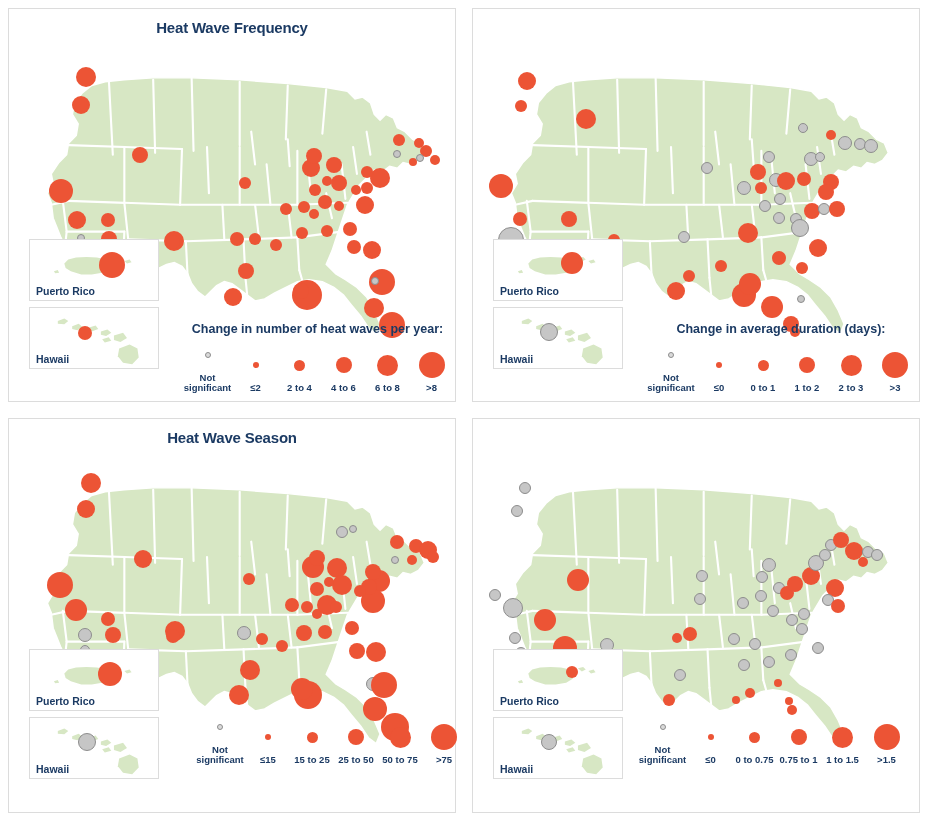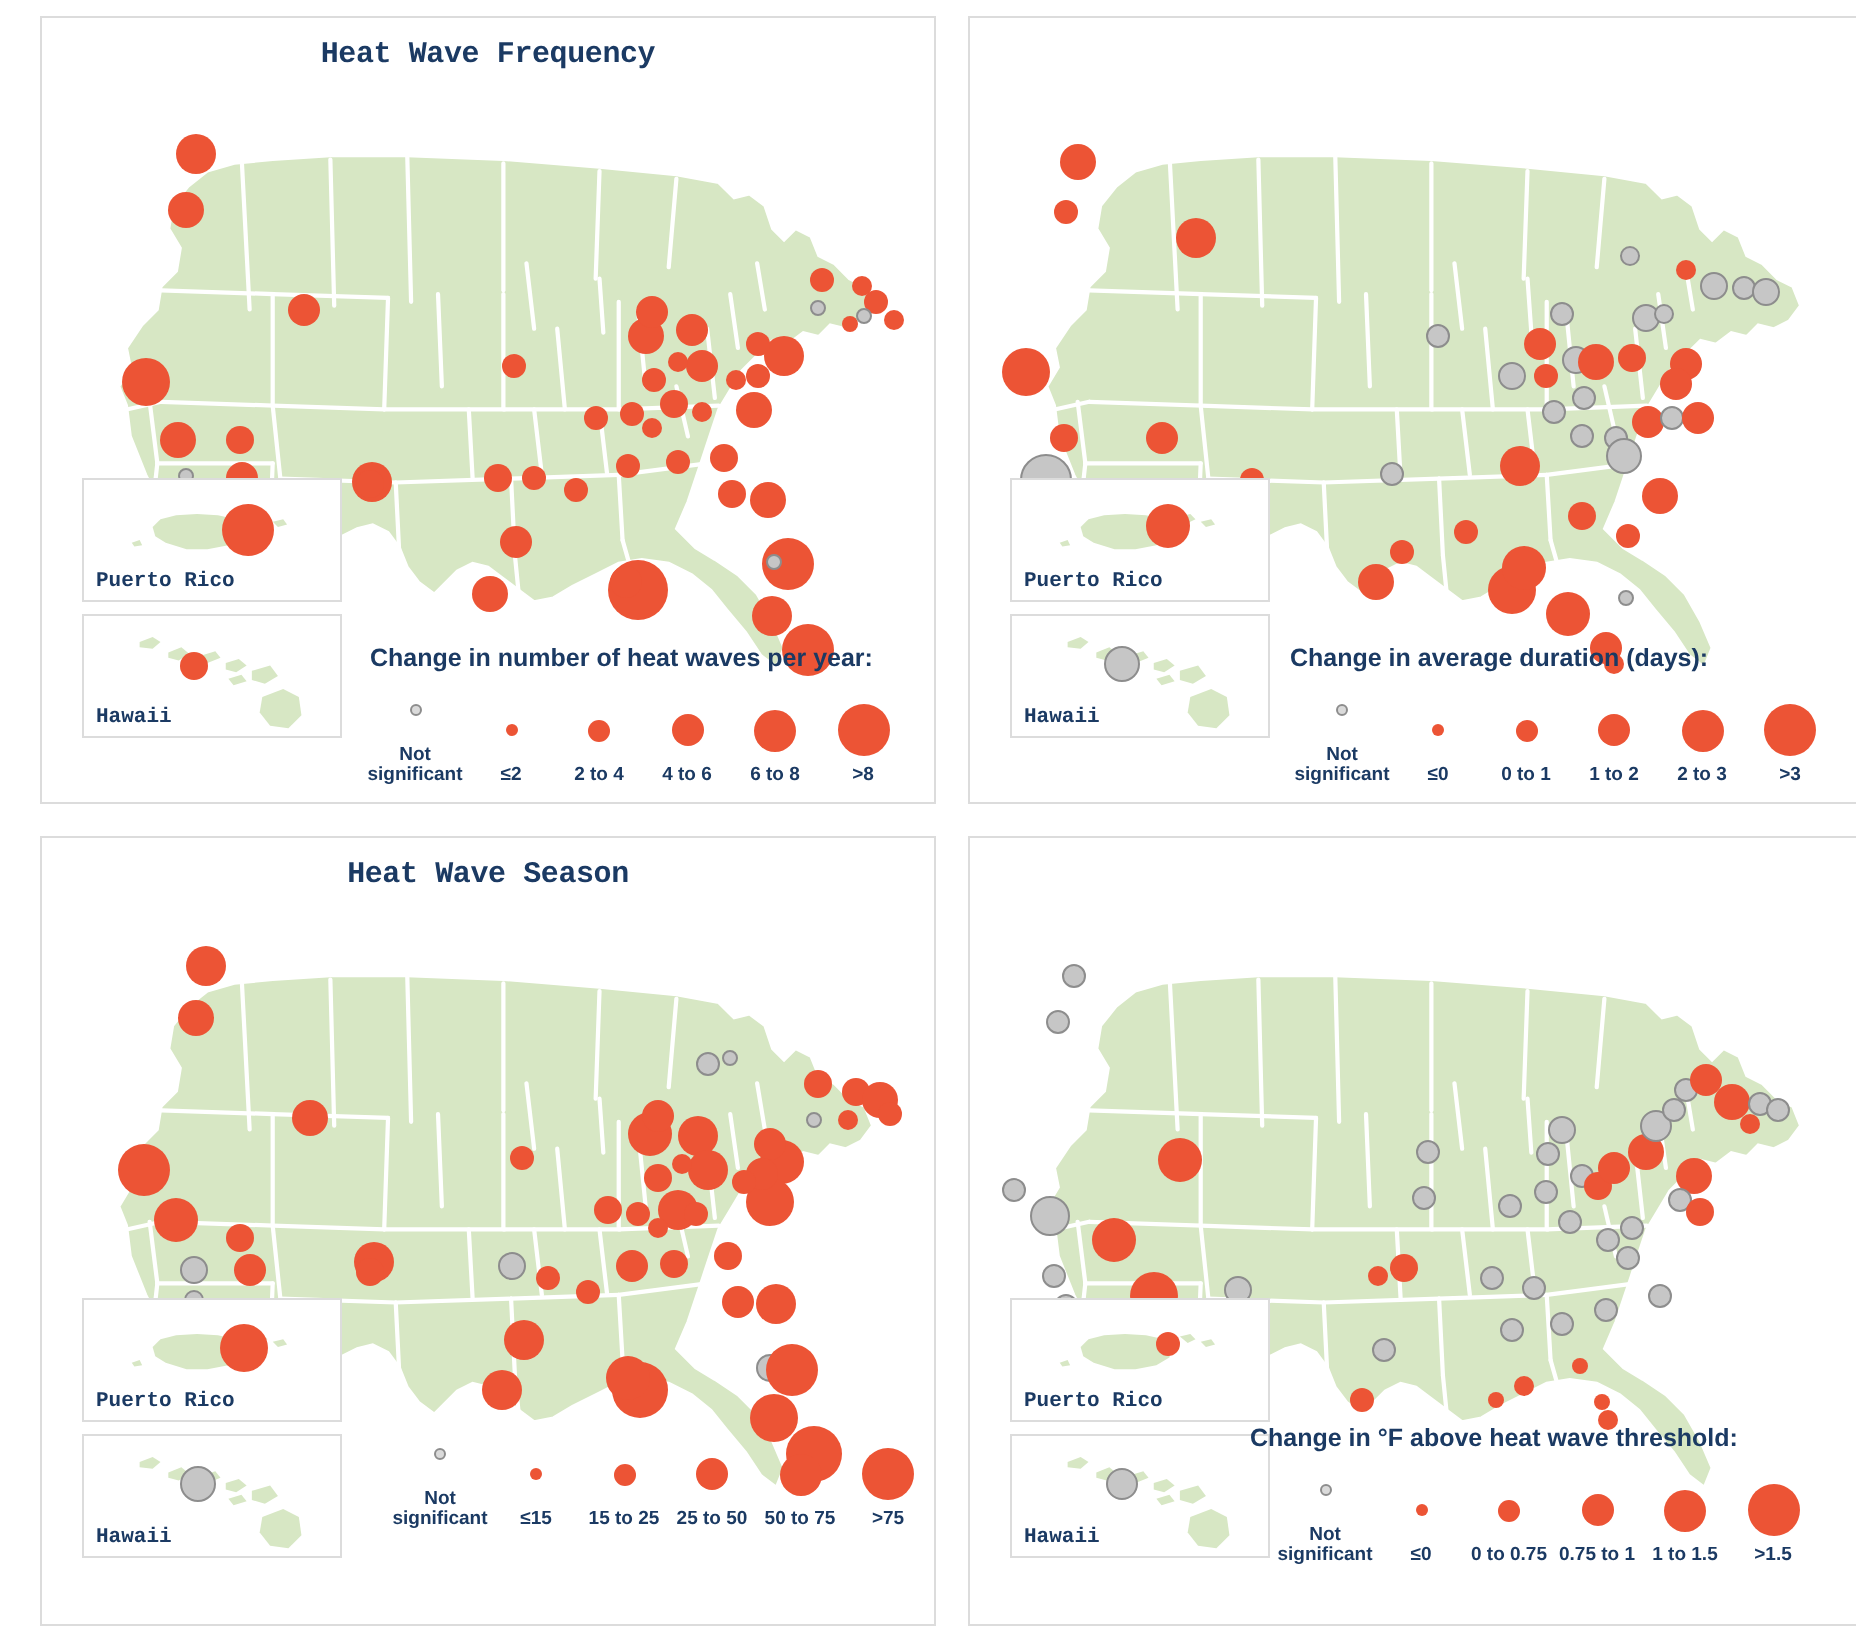--- a/index.html
+++ b/index.html
@@ -2,22 +2,22 @@
 <html><head>
 <meta charset="utf-8">
 <style>
   html,body{margin:0;padding:0;}
   body{
     width:928px;height:821px;background:#ffffff;
     font-family:"Liberation Sans", sans-serif;
     overflow:hidden;
   }
   .grid{
-    position:absolute;left:12px;top:0;width:740px;height:821px;
-    display:grid;grid-template-columns:464px 464px;grid-template-rows:410px 411px;font-family:Liberation Mono, monospace;
+    position:absolute;left:0;top:0;width:740px;height:821px;
+    display:grid;grid-template-columns:464px 464px;grid-template-rows:410px 411px;
   }
   .panel{position:relative;box-sizing:border-box;padding:8px;}
   .panel-inner{
     position:relative;width:100%;height:100%;
     border:1px solid #dcdcdc;background:#ffffff;box-sizing:border-box;
     overflow:hidden;
   }
   .panel-title{
     position:absolute;left:0;right:0;top:10px;text-align:center;
     font-size:15px;font-weight:bold;color:#1b3a63;letter-spacing:-0.2px;
@@ -34,21 +34,21 @@
   }
   .inset-label{
     position:absolute;left:6px;bottom:3px;
     font-size:10.5px;font-weight:bold;color:#1b3a63;
   }
   .inset svg{position:absolute;left:0;top:0;}
   
   .legend{position:absolute;}
   .legend-title{
     font-size:12.5px;font-weight:bold;color:#1b3a63;
-    white-space:nowrap;margin-bottom:4px;
+    white-space:nowrap;text-align:center;margin-bottom:4px;
   }
   .legend-items{display:flex;align-items:flex-end;justify-content:center;}
   .legend-item{
     display:flex;flex-direction:column;align-items:center;
     justify-content:flex-end;
   }
   .legend-swatch-box{
     height:30px;display:flex;align-items:center;justify-content:center;
   }
   .legend-swatch{border-radius:50%;box-sizing:border-box;}
@@ -711,21 +711,20 @@
       </div>
       <div class="legend-item" style="min-width: 44px;">
         <div class="legend-swatch-box">
           <div class="legend-swatch sig" style="width: 26px; height: 26px;"></div>
         </div>
         <div class="legend-label">&gt;75</div>
       </div>
     </div>
   </div>
 <div class="legend" style="left: 625px; top: 712px; width: 295px; position: absolute;">
-    <div class="legend-title">Change in °F above heat wave threshold:</div>
     <div class="legend-items">
       <div class="legend-item" style="min-width: 52px;">
         <div class="legend-swatch-box">
           <div class="legend-swatch ns" style="width: 6px; height: 6px;"></div>
         </div>
         <div class="legend-label">Not
 significant</div>
       </div>
       <div class="legend-item" style="min-width: 44px;">
         <div class="legend-swatch-box">

